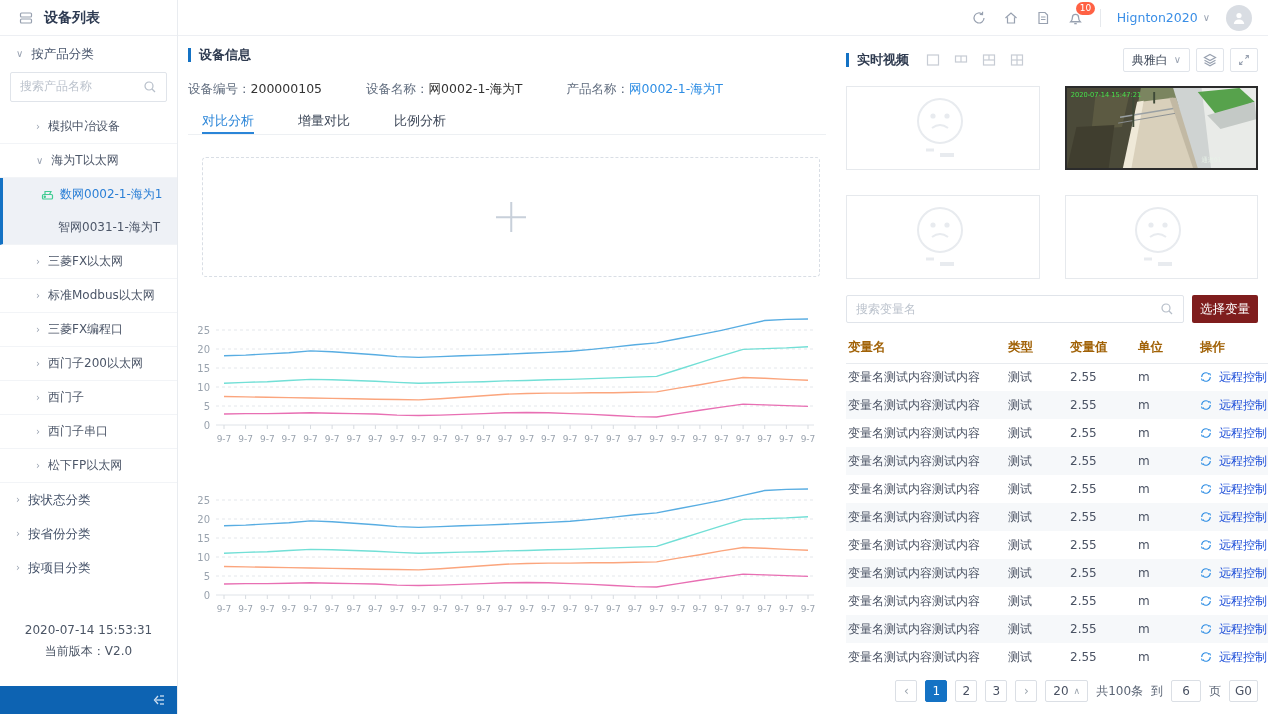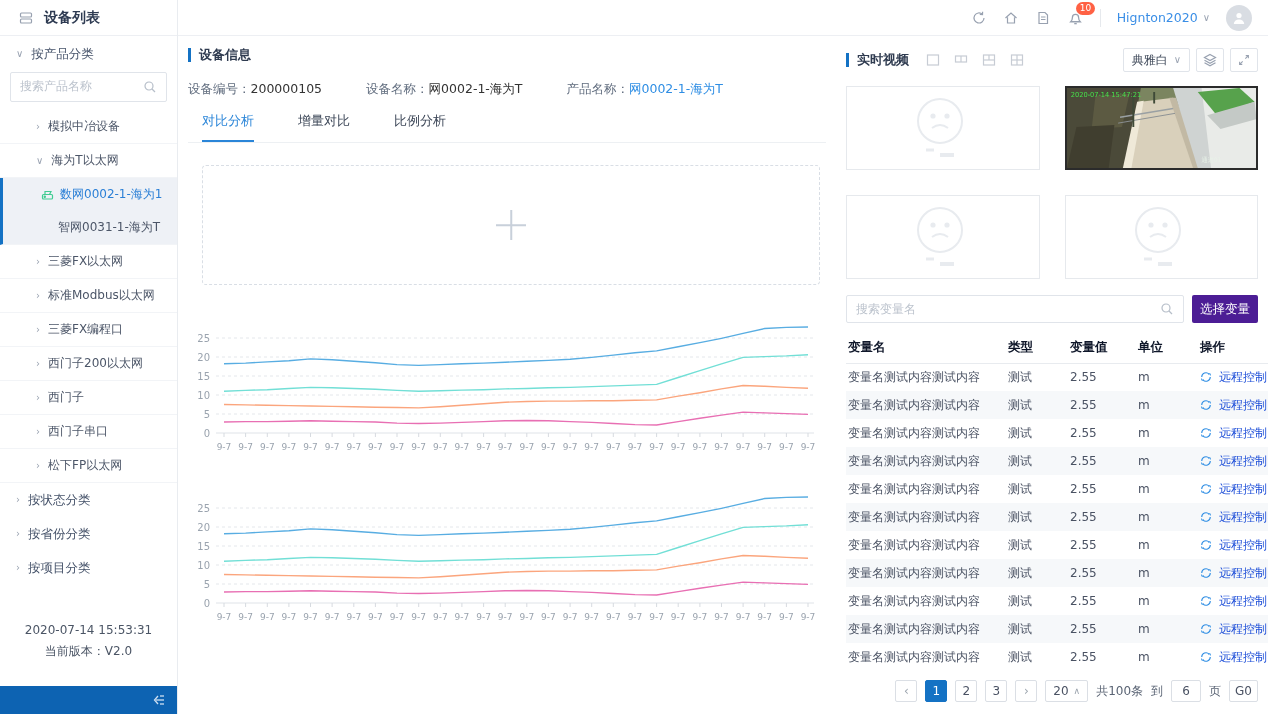--- a/index.html
+++ b/index.html
@@ -41,21 +41,21 @@
   .section-title { display:flex; align-items:center; gap:8px; font-size:13px; font-weight:bold; color:#2f3b50; }
   .title-bar { width:3px; height:14px; background:#1472c4; flex:none; }
 
   .info-row { margin:17px 0 0 0; font-size:12.5px; display:flex; gap:44px; }
   .info-label { color:#606c7e; }
   .info-value { color:#333; }
   .info-value.link { color:#2f8ee4; cursor:pointer; }
 
   .trend-head { margin-top:24px; }
   .tabs { margin-top:14px; border-bottom:1px solid #edf0f3; display:flex; padding-left:14px; }
-  .tab { margin-right:44px; padding-bottom:10px; font-size:13px; color:#3c4657; cursor:pointer; }
+  .tab { margin-right:44px; padding-bottom:2px; font-size:13px; color:#3c4657; cursor:pointer; }
   .tab.active { color:#2a85d8; border-bottom:2px solid #2a85d8; }
 
   .dashed-box { margin:22px 6px 0 14px; height:120px; border:1px dashed #d9dee5; border-radius:4px; position:relative; cursor:pointer; }
   .dashed-box::before, .dashed-box::after { content:""; position:absolute; left:50%; top:50%; background:#c8d0da; }
   .dashed-box::before { width:30px; height:1.5px; transform:translate(-50%,-50%); }
   .dashed-box::after  { width:1.5px; height:30px; transform:translate(-50%,-50%); }
 
   .trend-chart { display:block; margin-top:24px; margin-left:2px; }
 
   
@@ -67,24 +67,24 @@
 
   .video-grid { margin-top:14px; display:grid; grid-template-columns:1fr 1fr; gap:25px; }
   .video-cell { height:84px; border:1px solid #e6e9ed; display:flex; align-items:center; justify-content:center; background:#fff; cursor:pointer; }
   .video-cell.live { border:2px solid #2b2b2b; padding:0; overflow:hidden; }
   .video-cell.live svg { width:100%; height:100%; display:block; }
 
   .var-search-row { margin-top:16px; display:flex; gap:8px; }
   .var-search { flex:1; height:28px; border:1px solid #e0e4ea; border-radius:2px; display:flex; align-items:center; padding:0 9px; }
   .var-search input { flex:1; border:none; outline:none; font-size:12px; font-family:inherit; min-width:0; }
   .var-search input::placeholder { color:#bcc3cd; }
-  .select-btn { width:66px; height:28px; background:#4c1d95; color:#fff; border:none; font-size:12.5px; font-family:inherit; cursor:pointer; border-radius:2px; }
+  .select-btn { width:66px; height:28px; background:#7f1d1d; color:#fff; border:none; font-size:12.5px; font-family:inherit; cursor:pointer; border-radius:2px; }
 
   .vtable { width:100%; border-collapse:collapse; font-size:12px; margin-top:10px; table-layout:fixed; }
-  .vtable th { text-align:left; height:30px; color:#0f172a; font-size:12.5px; font-weight:bold; border-bottom:1px solid #e8ebef; padding:0 2px; }
+  .vtable th { text-align:left; height:30px; color:#a16207; font-size:12.5px; font-weight:bold; border-bottom:1px solid #e8ebef; padding:0 2px; }
   .vtable td { height:28px; color:#4a5263; padding:0 2px; white-space:nowrap; overflow:hidden; }
   .vtable tbody tr:nth-child(even) { background:#f6f8fa; }
   .action-link { color:#1d4ed8; display:flex; align-items:center; gap:4px; cursor:pointer;justify-content:space-between; }
 
   .pager { margin-top:9px; display:flex; justify-content:flex-end; align-items:center; gap:8px; font-size:12px; color:#5a6474; padding-bottom:6px; }
   .pg-btn { min-width:22px; height:22px; border:1px solid #dbdfe5; background:#fff; color:#9aa3ad; display:flex; align-items:center; justify-content:center; border-radius:2px; font-size:12px; cursor:pointer; font-family:inherit; }
   .pg-btn.page { color:#4a5263; }
   .pg-btn.active { background:#1472c4; border-color:#1472c4; color:#fff; }
   .pg-size { height:22px; border:1px solid #dbdfe5; border-radius:2px; padding:0 7px; display:flex; align-items:center; gap:5px; color:#4a5263; cursor:pointer; }
   .pg-size .up { font-size:9px; color:#9aa3ad; }

